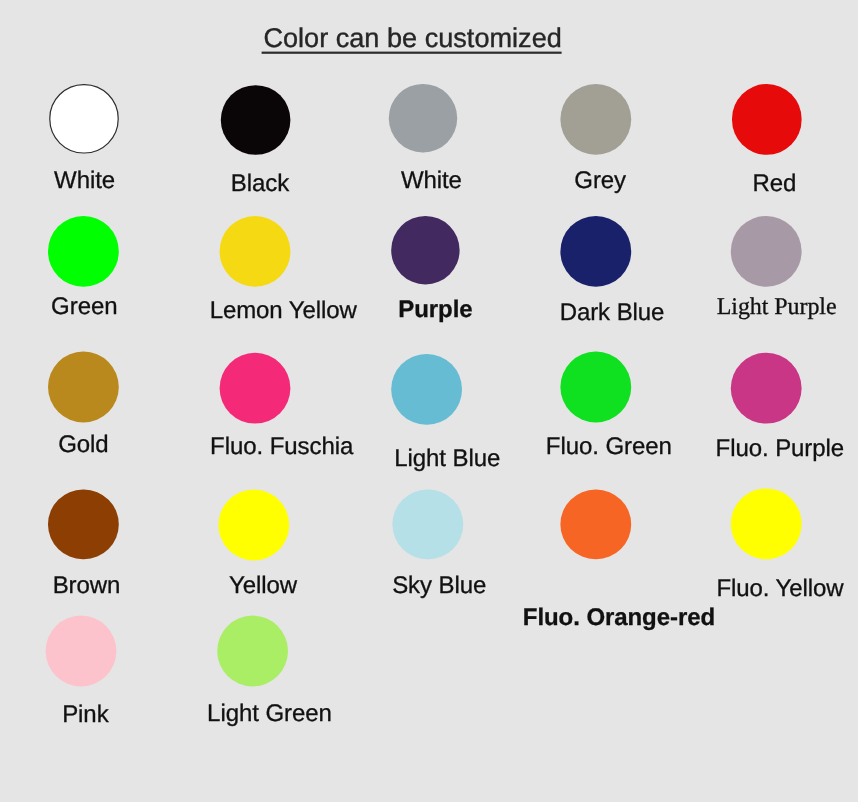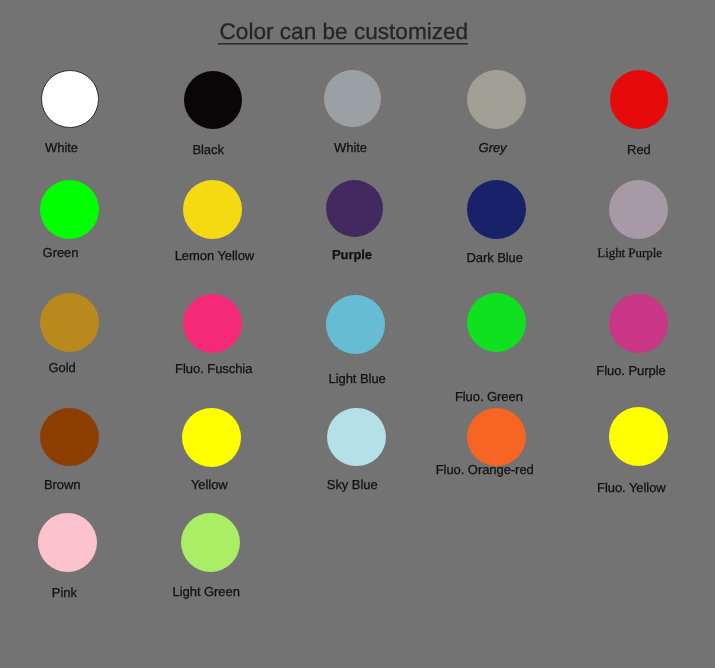--- a/index.html
+++ b/index.html
@@ -13,21 +13,21 @@
     height: 668px;
     font-family: "Liberation Sans", sans-serif;
     color: #171717;
     -webkit-font-smoothing: antialiased;
     text-rendering: geometricPrecision;
   }
   #page {
     position: relative;
     width: 715px;
     height: 668px;
-    background: #737373;
+    background: #e5e5e5;
     overflow: hidden;
   }
   .title {
     position: absolute;
     font-size: 22.6px;
     line-height: 1;
     color: #262626;
     -webkit-text-stroke: 0.3px #262626;
     white-space: nowrap;
   }
@@ -38,21 +38,21 @@
   .swatch-cell {
     position: static;
   }
   .swatch {
     position: absolute;
     border-radius: 50%;
     box-sizing: border-box;
   }
   .label {
     position: absolute;
-    font-size: 13px;
+    font-size: 20px;
     line-height: 1;
     letter-spacing: -0.06px;
     color: #111111;
     -webkit-text-stroke: 0.25px #111111;
     white-space: nowrap;
   }
 </style>
 </head>
 <body>
 
@@ -69,21 +69,21 @@
     <div class="swatch-cell">
       <div class="swatch" style="left: 184.3px; top: 70.7px; width: 57.9px; height: 57.9px; background: rgb(10, 5, 6);"></div>
       <div class="label" style="left: 192.4px; top: 143.2px;">Black</div>
     </div>
     <div class="swatch-cell">
       <div class="swatch" style="left: 324.2px; top: 69.5px; width: 56.7px; height: 57.3px; background: rgb(154, 160, 163);"></div>
       <div class="label" style="left: 334.1px; top: 140.7px;">White</div>
     </div>
     <div class="swatch-cell">
       <div class="swatch" style="left: 467.1px; top: 70.4px; width: 58.8px; height: 58.8px; background: rgb(162, 159, 149);"></div>
-      <div class="label" style="left: 478.6px; top: 141px; font-style: italic;">Grey</div>
+      <div class="label" style="left: 478.6px; top: 141px;">Grey</div>
     </div>
     <div class="swatch-cell">
       <div class="swatch" style="left: 609.5px; top: 70.2px; width: 58.5px; height: 58.5px; background: rgb(230, 10, 10);"></div>
       <div class="label" style="left: 627.1px; top: 143px;">Red</div>
     </div>
     <div class="swatch-cell">
       <div class="swatch" style="left: 39.8px; top: 179.5px; width: 58.8px; height: 59px; background: rgb(0, 255, 0);"></div>
       <div class="label" style="left: 42.6px; top: 246px;">Green</div>
     </div>
     <div class="swatch-cell">
@@ -109,41 +109,41 @@
     <div class="swatch-cell">
       <div class="swatch" style="left: 182.7px; top: 293.8px; width: 59.1px; height: 59.1px; background: rgb(244, 42, 121);"></div>
       <div class="label" style="left: 175.1px; top: 361.6px;">Fluo. Fuschia</div>
     </div>
     <div class="swatch-cell">
       <div class="swatch" style="left: 326.4px; top: 295px; width: 58.5px; height: 58.7px; background: rgb(102, 188, 211);"></div>
       <div class="label" style="left: 328.5px; top: 360.1px; margin-top: 12px;">Light Blue</div>
     </div>
     <div class="swatch-cell">
       <div class="swatch" style="left: 466.9px; top: 293.1px; width: 58.8px; height: 59px; background: rgb(15, 224, 31);"></div>
-      <div class="label" style="left: 454.9px; top: 361.9px; margin-top: 28px;">Fluo. Green</div>
+      <div class="label" style="left: 454.9px; top: 361.9px;">Fluo. Green</div>
     </div>
     <div class="swatch-cell">
       <div class="swatch" style="left: 609.3px; top: 294.2px; width: 58.6px; height: 59px; background: rgb(201, 54, 134);"></div>
       <div class="label" style="left: 596.3px; top: 363.9px;">Fluo. Purple</div>
     </div>
     <div class="swatch-cell">
       <div class="swatch" style="left: 39.8px; top: 407.6px; width: 58.9px; height: 58.6px; background: rgb(140, 62, 3);"></div>
       <div class="label" style="left: 43.9px; top: 478.2px;">Brown</div>
     </div>
     <div class="swatch-cell">
       <div class="swatch" style="left: 181.9px; top: 407.9px; width: 59.1px; height: 58.9px; background: rgb(255, 255, 0);"></div>
       <div class="label" style="left: 190.9px; top: 478.3px;">Yellow</div>
     </div>
     <div class="swatch-cell">
       <div class="swatch" style="left: 327.4px; top: 407.6px; width: 58.7px; height: 58.8px; background: rgb(181, 224, 231);"></div>
       <div class="label" style="left: 326.8px; top: 478.2px;">Sky Blue</div>
     </div>
     <div class="swatch-cell">
       <div class="swatch" style="left: 466.9px; top: 407.6px; width: 59.2px; height: 58.6px; background: rgb(246, 101, 35);"></div>
-      <div class="label" style="left: 435.7px; top: 463px;">Fluo. Orange-red</div>
+      <div class="label" style="left: 435.7px; top: 505px; font-weight: bold;">Fluo. Orange-red</div>
     </div>
     <div class="swatch-cell">
       <div class="swatch" style="left: 608.5px; top: 407px; width: 59.1px; height: 58.7px; background: rgb(255, 255, 0);"></div>
       <div class="label" style="left: 597px; top: 480.6px;">Fluo. Yellow</div>
     </div>
     <div class="swatch-cell">
       <div class="swatch" style="left: 38.1px; top: 513.1px; width: 58.8px; height: 59px; background: rgb(253, 195, 204);"></div>
       <div class="label" style="left: 51.8px; top: 586.3px;">Pink</div>
     </div>
     <div class="swatch-cell">

